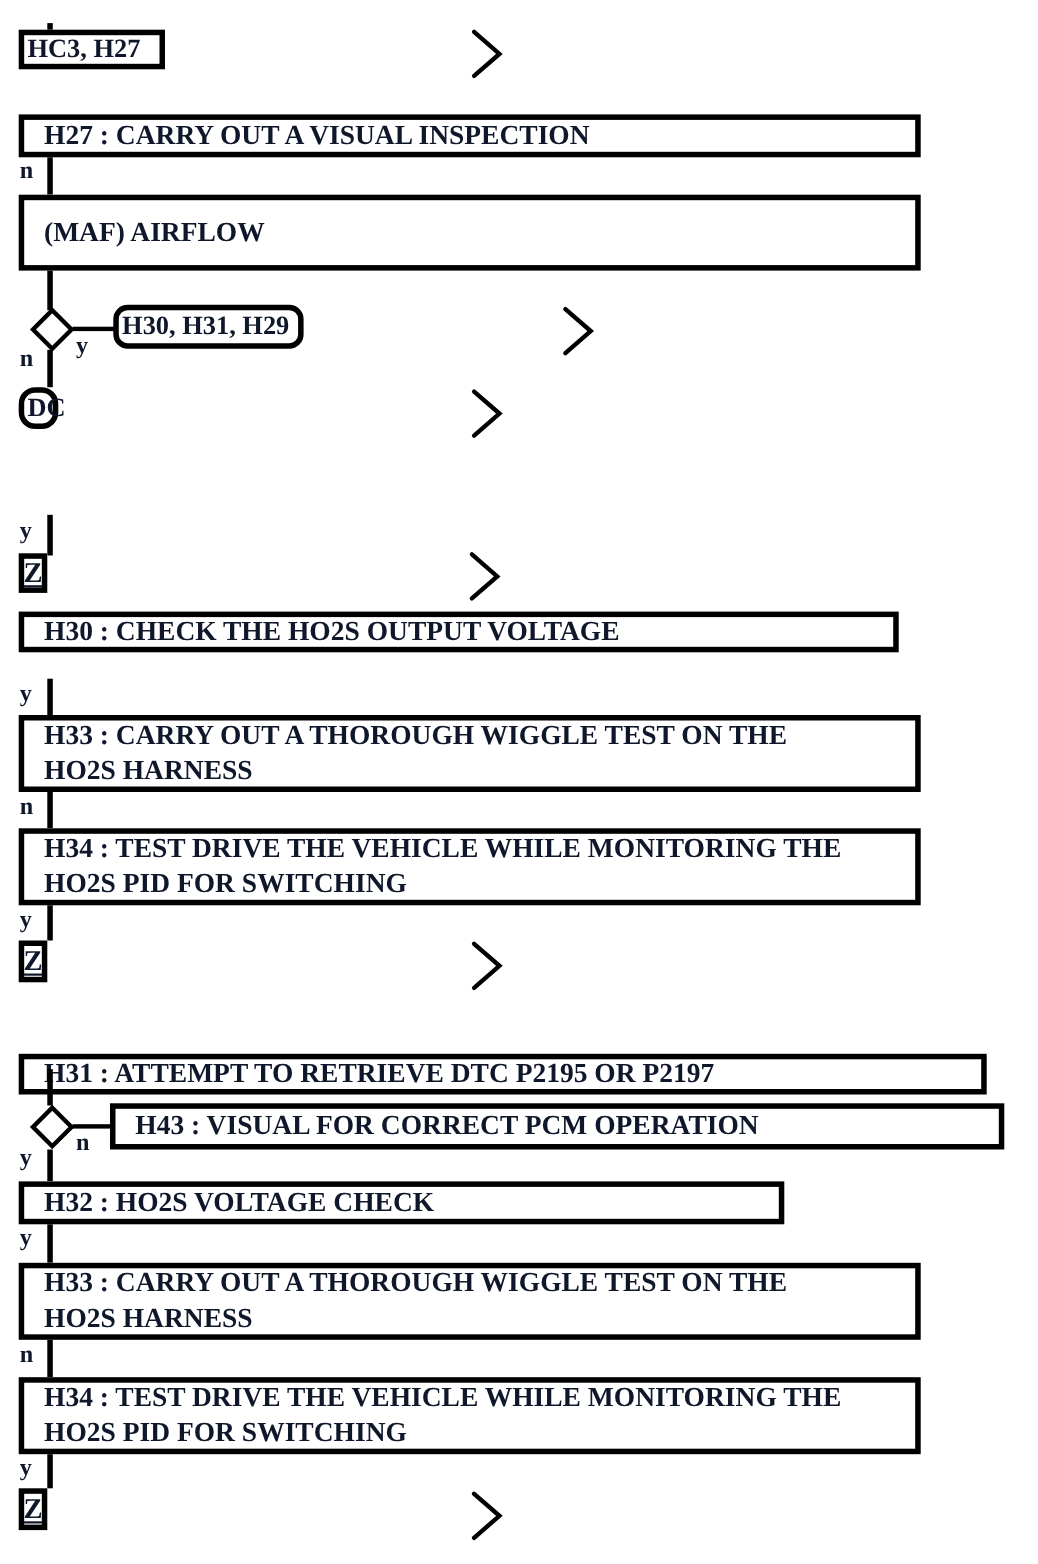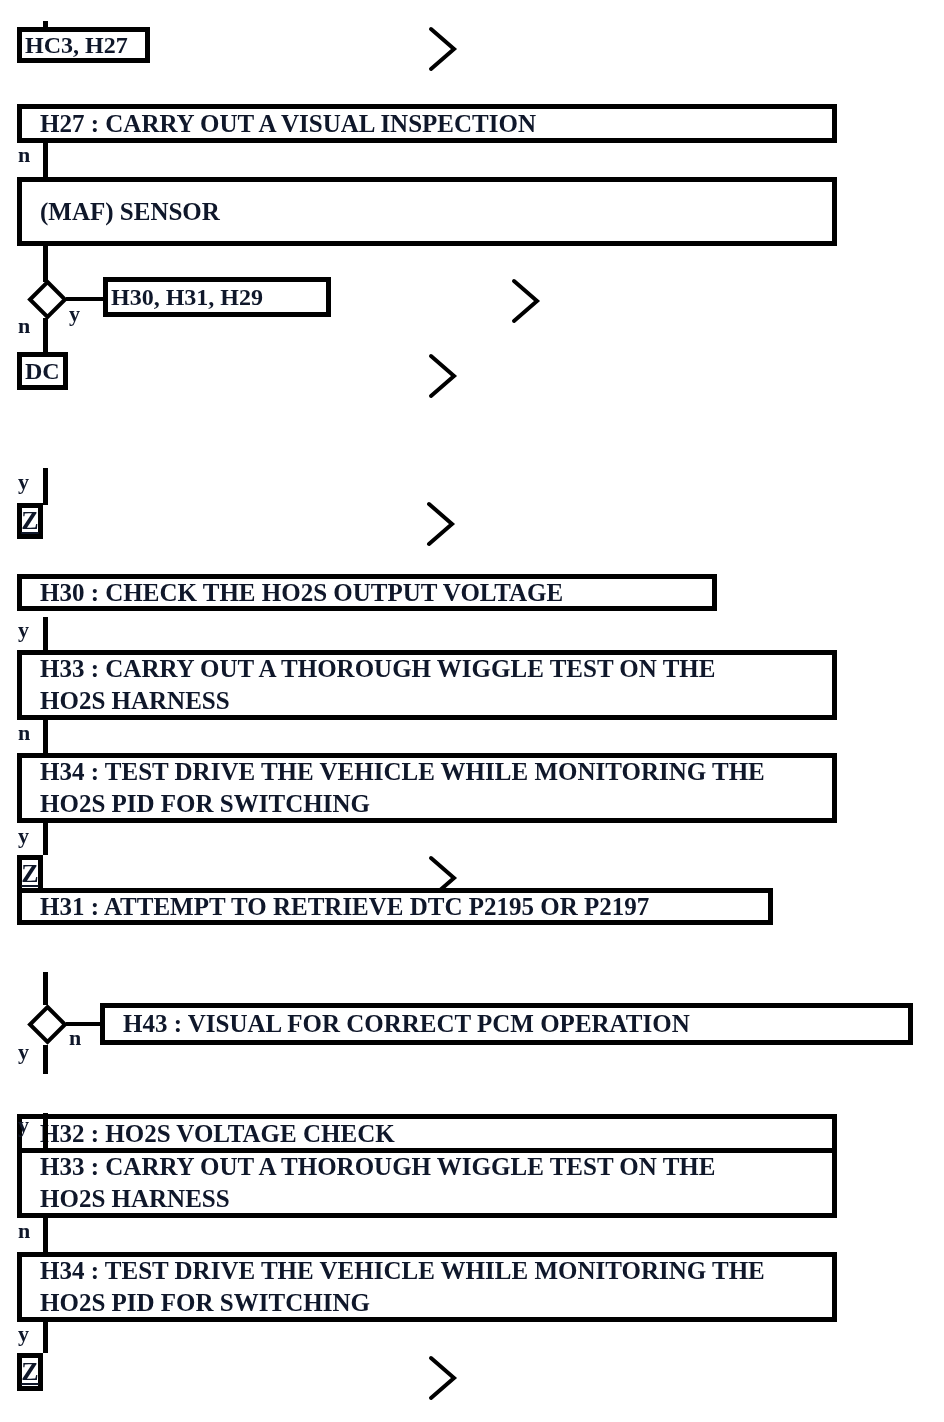--- a/index.html
+++ b/index.html
@@ -68,46 +68,46 @@
       </svg>
   </div>
 
   <div class="node" style="left:17px;top:104px;width:820px;height:39px;">
     <span>H27 : CARRY OUT A VISUAL INSPECTION</span>
   </div>
   <div class="branch" style="left:18px;top:144px;">n</div>
   <div class="vline" style="left:43px;top:143px;height:34px;"></div>
 
   <div class="node two-line" style="left:17px;top:177px;width:820px;height:69px;">
-    <span>(MAF) SENSOR</span>
+    <span>(MAF) AIRFLOW</span>
   </div>
   <div class="vline" style="left:43px;top:246px;height:36px;"></div>
 
   <div class="dia" style="left:27px;top:279px;">
     <svg width="41" height="41">
         <path d="M20.5 3 L38 20.5 L20.5 38 L3 20.5 Z" fill="#fff" stroke="#000" stroke-width="4"></path>
       </svg>
   </div>
   <div class="hline" style="left:66px;top:297px;width:38px;"></div>
   <div class="branch" style="left:69px;top:303px;">y</div>
 
-  <div class="node refbox" style="left:103px;top:277px;width:228px;height:40px;">
+  <div class="node refbox" style="left:103px;top:277px;width:173px;height:40px;border-radius:13px;">
     <span>H30, H31, H29</span>
   </div>
 
   <div class="chev" style="left:511px;top:278px;">
     <svg width="30" height="46">
         <path d="M3 3 L26 23 L3 43" fill="none" stroke="#000" stroke-width="4" stroke-linecap="round"></path>
       </svg>
   </div>
 
   <div class="branch" style="left:18px;top:315px;">n</div>
   <div class="vline" style="left:43px;top:318px;height:34px;"></div>
 
-  <div class="node refbox" style="left:17px;top:352px;width:51px;height:38px;">
+  <div class="node refbox" style="left:17px;top:352px;width:36px;height:38px;border-radius:15px;">
     <span>DC</span>
   </div>
 
   <div class="chev" style="left:428px;top:353px;">
     <svg width="30" height="46">
         <path d="M3 3 L26 23 L3 43" fill="none" stroke="#000" stroke-width="4" stroke-linecap="round"></path>
       </svg>
   </div>
 
   <div class="branch" style="left:18px;top:471px;">y</div>
@@ -116,21 +116,21 @@
   <div class="node refbox zbox" style="left:17px;top:503px;width:26px;height:36px;">
     <span>Z</span>
   </div>
 
   <div class="chev" style="left:426px;top:501px;">
     <svg width="30" height="46">
         <path d="M3 3 L26 23 L3 43" fill="none" stroke="#000" stroke-width="4" stroke-linecap="round"></path>
       </svg>
   </div>
 
-  <div class="node" style="left:17px;top:574px;width:700px;height:37px;">
+  <div class="node" style="left:17px;top:556px;width:800px;height:37px;">
     <span>H30 : CHECK THE HO2S OUTPUT VOLTAGE</span>
   </div>
   <div class="branch" style="left:18px;top:619px;">y</div>
   <div class="vline" style="left:43px;top:617px;height:33px;"></div>
 
   <div class="node two-line" style="left:17px;top:650px;width:820px;height:70px;">
     <span>H33 : CARRY OUT A THOROUGH WIGGLE TEST ON THE</span>
     <span>HO2S HARNESS</span>
   </div>
   <div class="branch" style="left:18px;top:722px;">n</div>
@@ -146,41 +146,41 @@
   <div class="node refbox zbox" style="left:17px;top:855px;width:26px;height:38px;">
     <span>Z</span>
   </div>
 
   <div class="chev" style="left:428px;top:855px;">
     <svg width="30" height="46">
         <path d="M3 3 L26 23 L3 43" fill="none" stroke="#000" stroke-width="4" stroke-linecap="round"></path>
       </svg>
   </div>
 
-  <div class="node" style="left:17px;top:888px;width:756px;height:37px;">
+  <div class="node" style="left:17px;top:958px;width:880px;height:37px;">
     <span>H31 : ATTEMPT TO RETRIEVE DTC P2195 OR P2197</span>
   </div>
   <div class="vline" style="left:43px;top:972px;height:33px;"></div>
 
   <div class="dia" style="left:27px;top:1004px;">
     <svg width="41" height="41">
         <path d="M20.5 3 L38 20.5 L20.5 38 L3 20.5 Z" fill="#fff" stroke="#000" stroke-width="4"></path>
       </svg>
   </div>
   <div class="hline" style="left:66px;top:1022px;width:34px;"></div>
   <div class="branch" style="left:69px;top:1027px;">n</div>
 
   <div class="node" style="left:100px;top:1003px;width:813px;height:42px;">
     <span>H43 : VISUAL FOR CORRECT PCM OPERATION</span>
   </div>
 
   <div class="branch" style="left:18px;top:1041px;">y</div>
   <div class="vline" style="left:43px;top:1045px;height:29px;"></div>
 
-  <div class="node" style="left:17px;top:1074px;width:820px;height:39px;margin-top:40px;">
+  <div class="node" style="left:17px;top:1074px;width:696px;height:39px;">
     <span>H32 : HO2S VOLTAGE CHECK</span>
   </div>
   <div class="branch" style="left:18px;top:1114px;">y</div>
   <div class="vline" style="left:43px;top:1113px;height:35px;"></div>
 
   <div class="node two-line" style="left:17px;top:1148px;width:820px;height:70px;">
     <span>H33 : CARRY OUT A THOROUGH WIGGLE TEST ON THE</span>
     <span>HO2S HARNESS</span>
   </div>
   <div class="branch" style="left:18px;top:1220px;">n</div>

